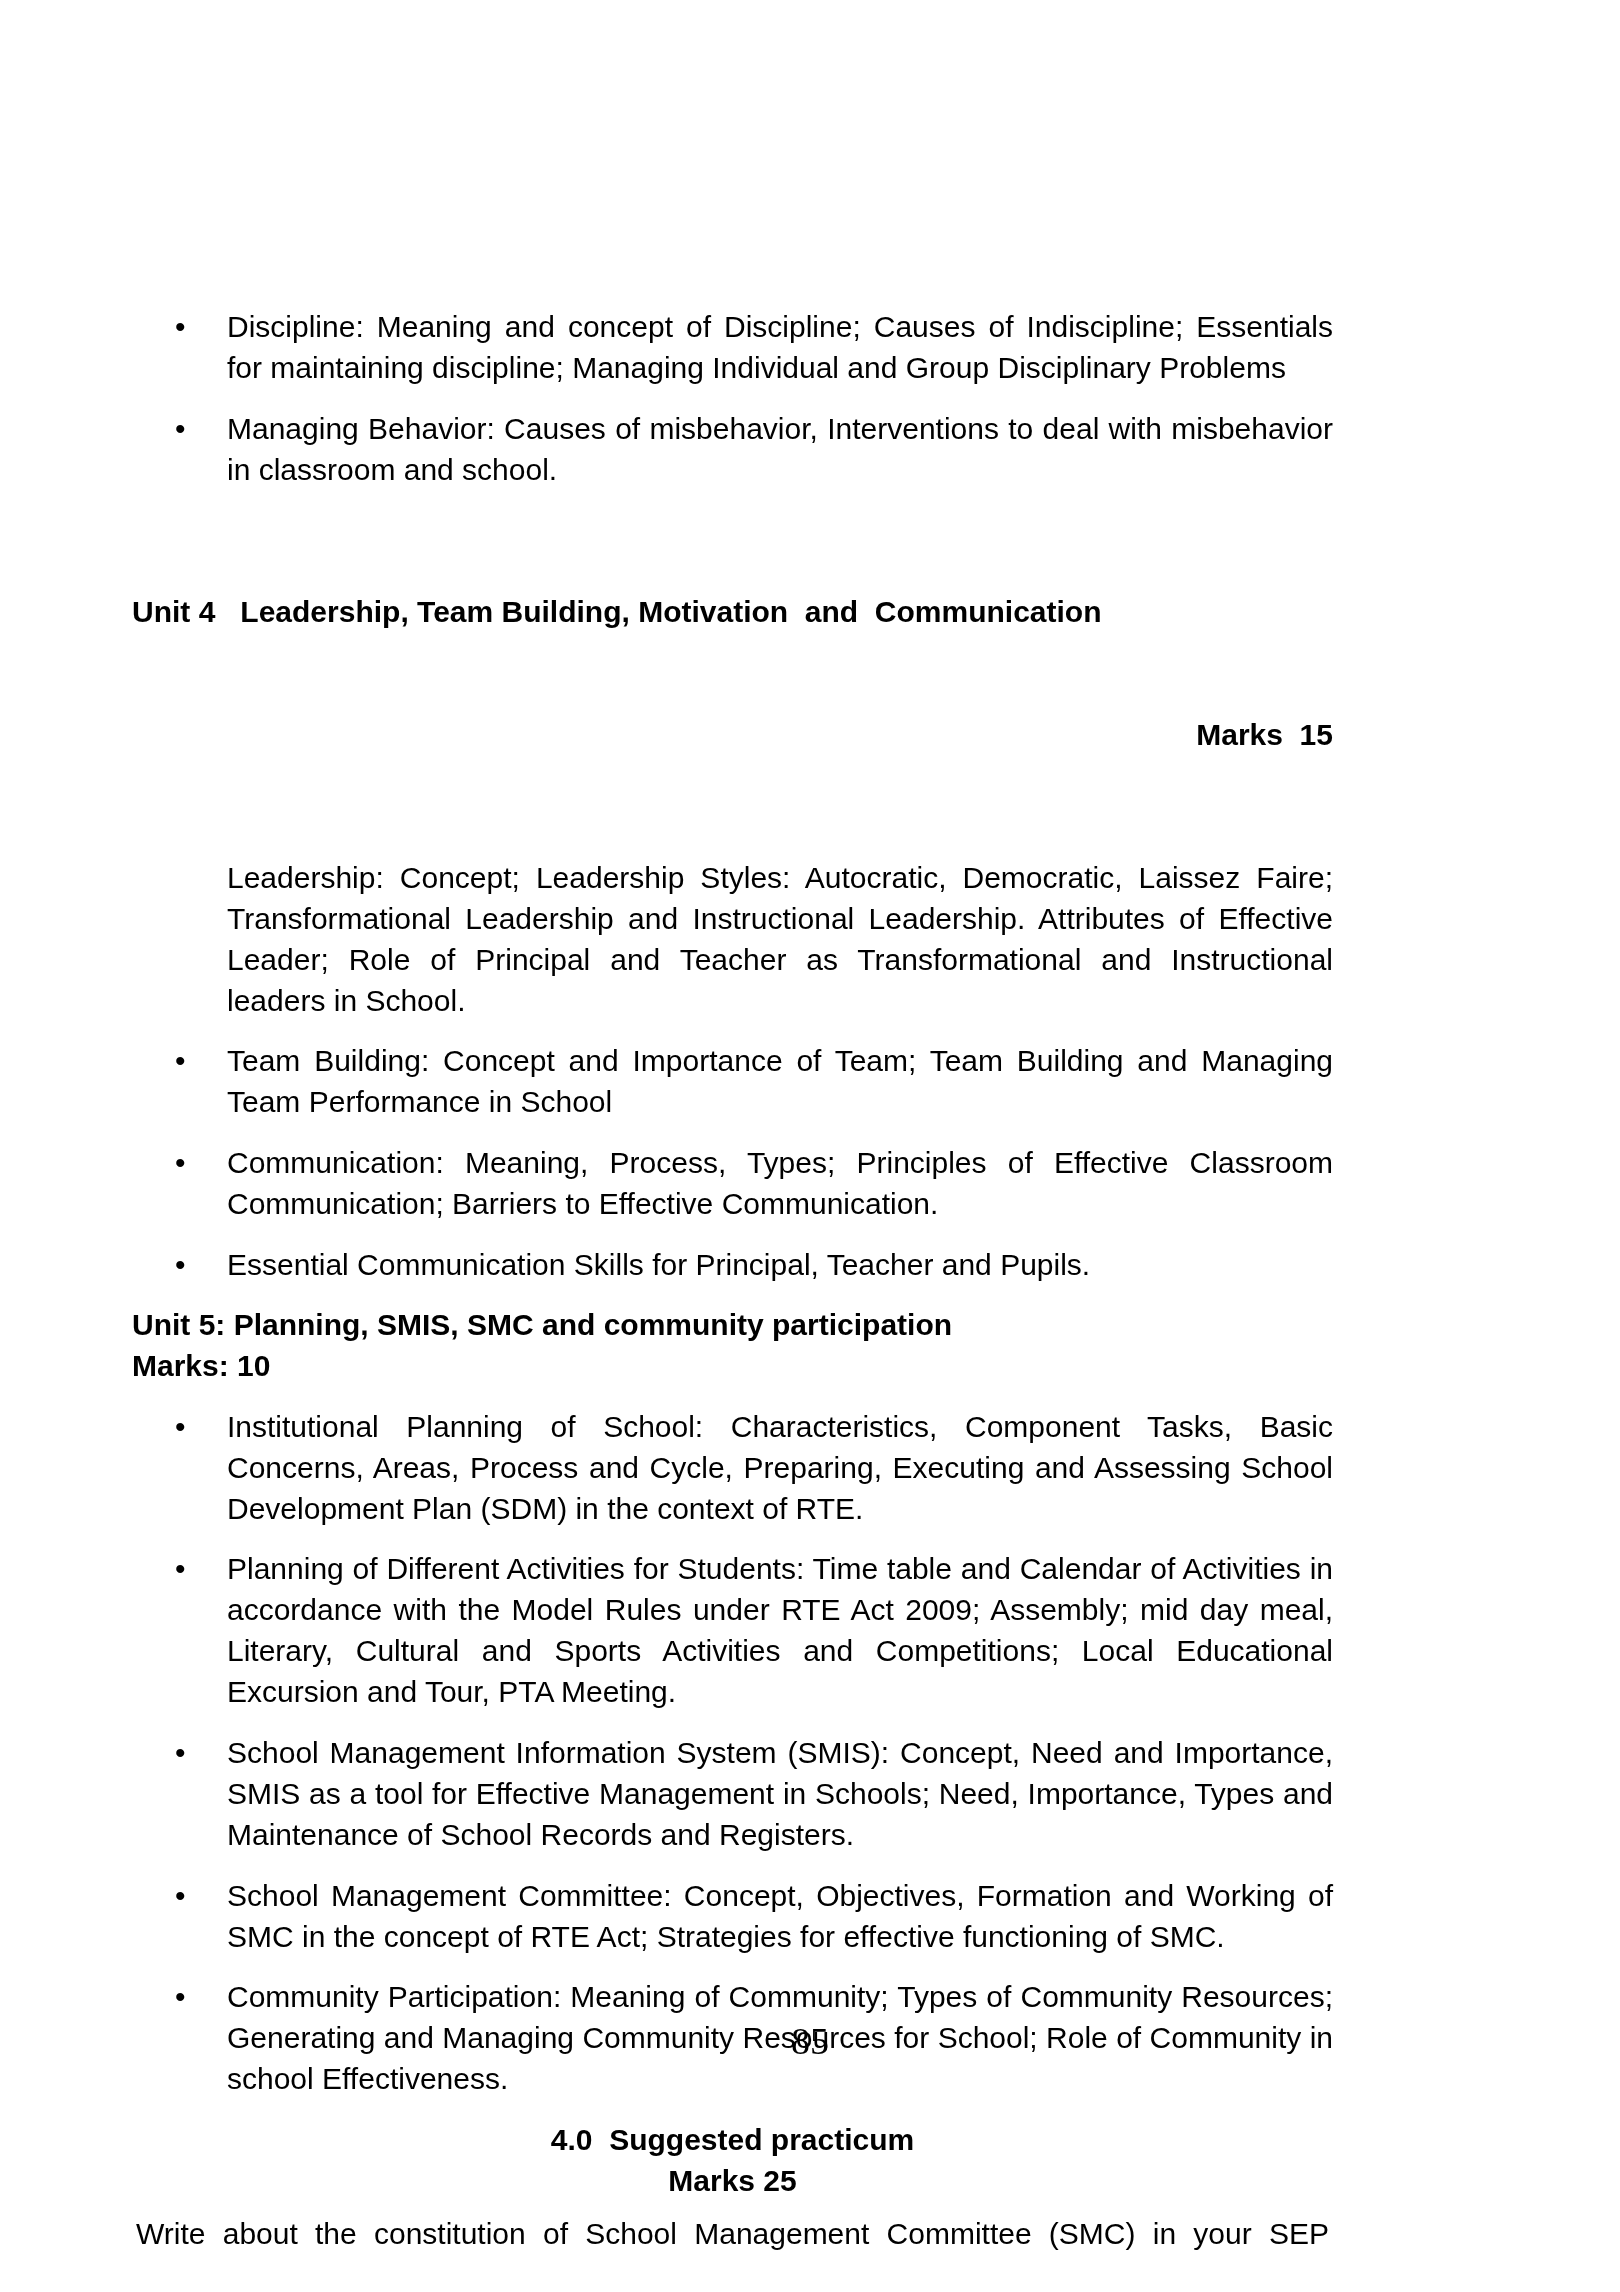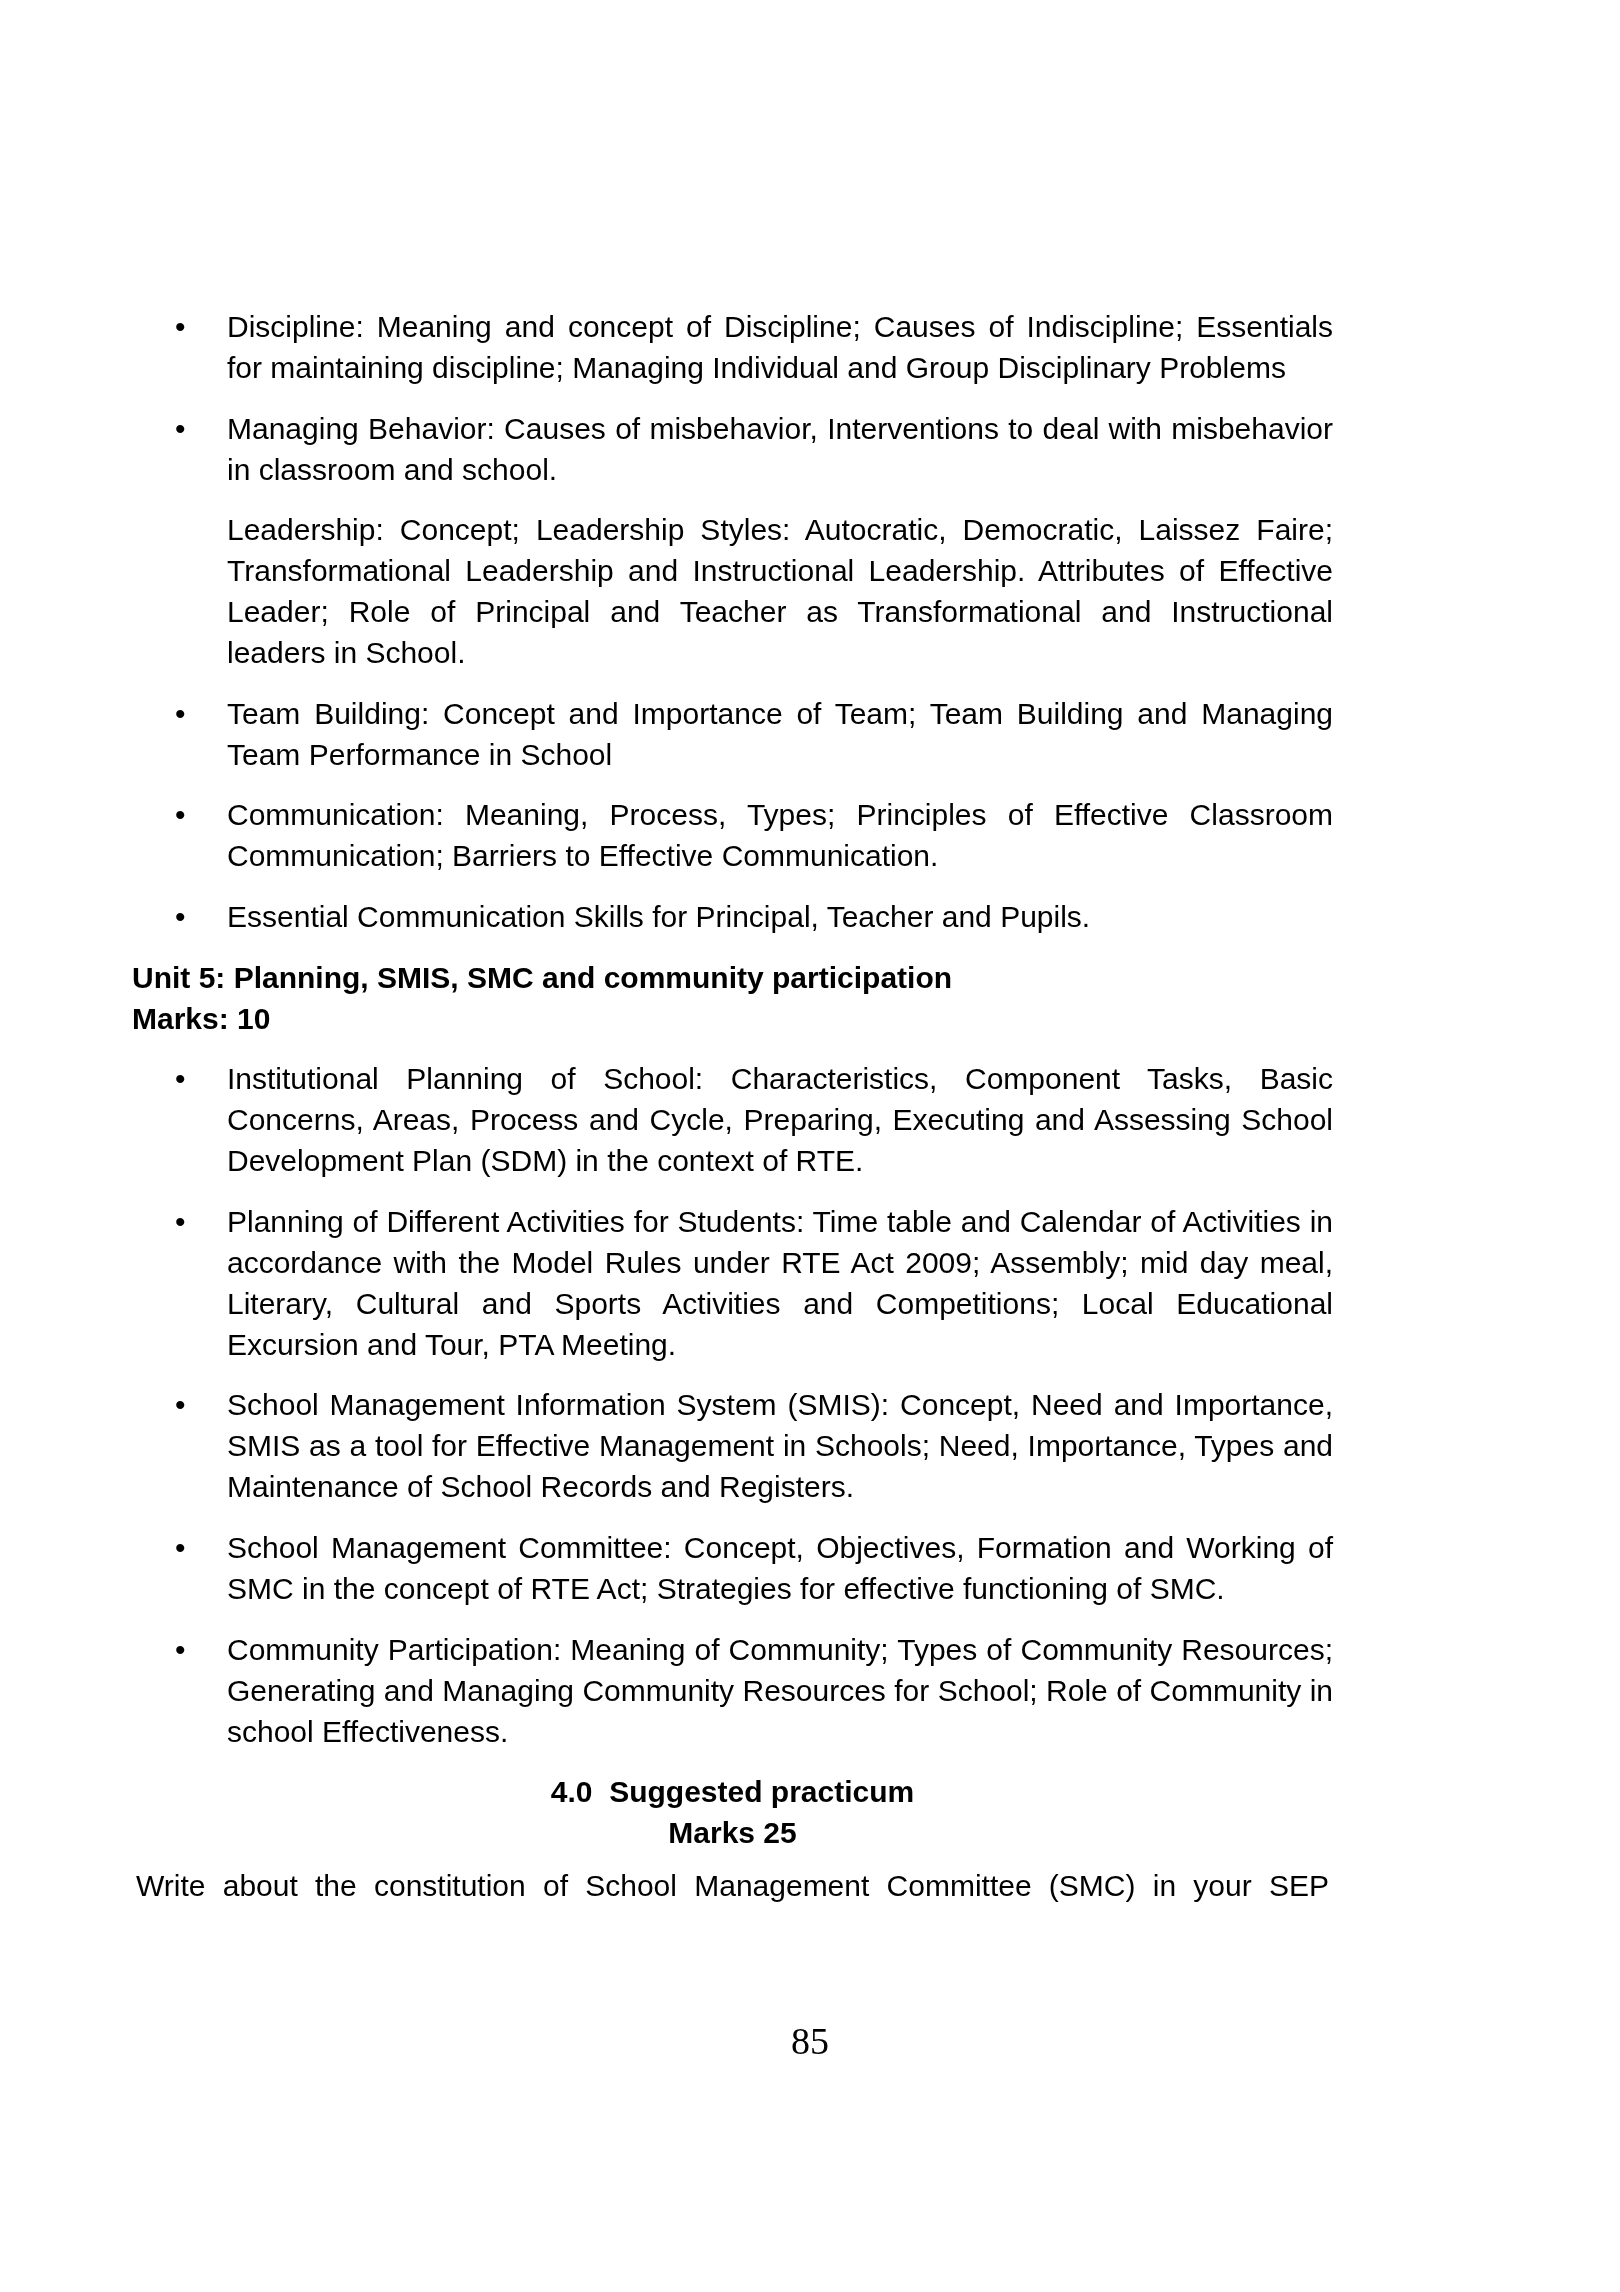--- a/index.html
+++ b/index.html
@@ -36,20 +36,24 @@
     <div class="bullet-item">
       <span class="bullet-marker">•</span>
       <span>Discipline: Meaning and concept of Discipline; Causes of Indiscipline; Essentials for maintaining discipline; Managing Individual and Group Disciplinary Problems</span>
     </div>
 
     <div class="bullet-item">
       <span class="bullet-marker">•</span>
       <span>Managing Behavior: Causes of misbehavior, Interventions to deal with misbehavior in classroom and school.</span>
     </div>
 
+    <div class="h-block">
+      <div>Unit 4   Leadership, Team Building, Motivation  and  Communication</div>
+      <div class="marks-right">Marks  15</div>
+    </div>
 
     <div class="para-indent">Leadership: Concept; Leadership Styles: Autocratic, Democratic, Laissez Faire; Transformational Leadership and Instructional Leadership. Attributes of Effective Leader; Role of Principal and Teacher as Transformational and Instructional leaders in School.</div>
 
     <div class="bullet-item">
       <span class="bullet-marker">•</span>
       <span>Team Building: Concept and Importance of Team; Team Building and Managing Team Performance in School</span>
     </div>
 
     <div class="bullet-item">
       <span class="bullet-marker">•</span>

